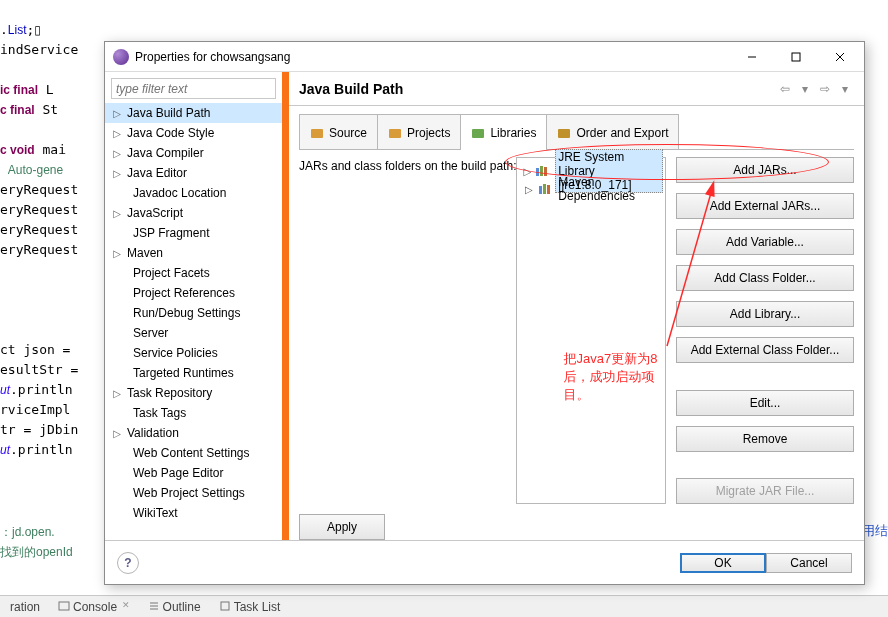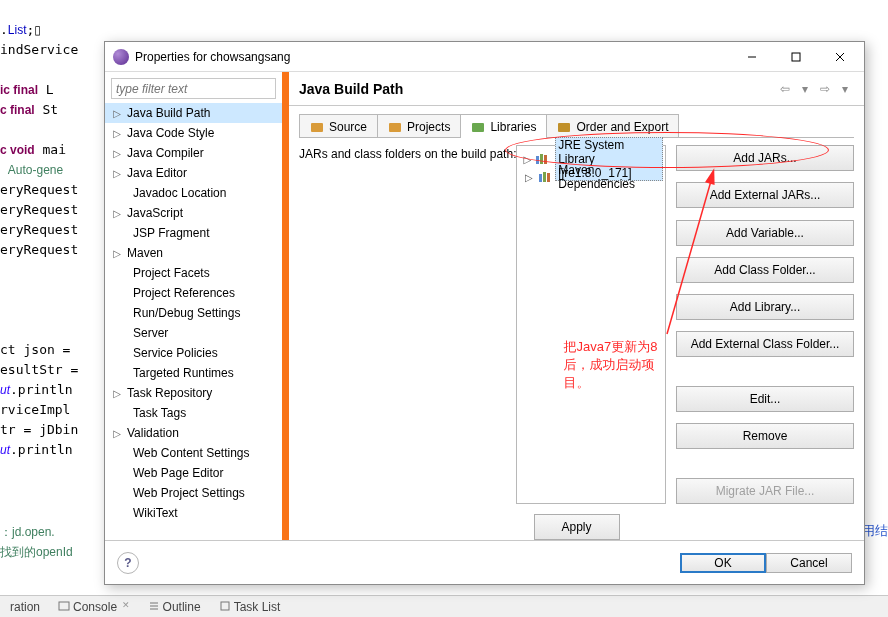--- a/index.html
+++ b/index.html
@@ -35,21 +35,21 @@
 .nav-item.sel { background: #cde8ff; }
 
 
 .right { flex: 1; display: flex; flex-direction: column; padding: 0; }
 .page-hdr { height: 34px; display: flex; align-items: center; padding: 0 10px; border-bottom: 1px solid #c8c8c8; }
 .page-hdr h1 { font-size: 14px; font-weight: bold; flex: 1; }
 .page-hdr .navicons { display: flex; gap: 2px; }
 .page-hdr .navicons span { width: 18px; height: 16px; display: flex; align-items: center; justify-content: center; color: #888; font-size: 12px; }
 
 .tabs { display: flex; padding: 8px 10px 0 10px; gap: 0; }
-.tab { display: flex; align-items: center; height: 24px; padding: 0 10px; border: 1px solid #b8b8b8; border-bottom: none; background: #f5f5f5; margin-right: -1px; position: relative; }
+.tab { display: flex; align-items: center; height: 36px; padding: 0 10px; border: 1px solid #b8b8b8; border-bottom: none; background: #f5f5f5; margin-right: -1px; position: relative; }
 .tab.active { background: #fff; z-index: 2; }
 .tab .tico { width: 14px; height: 12px; margin-right: 5px; }
 .tabline { height: 1px; background: #b8b8b8; margin: 0 10px; position: relative; top: -1px; }
 
 .content { flex: 1; display: flex; padding: 6px 10px 6px 10px; gap: 10px; position: relative; }
 .left-c { flex: 1; display: flex; flex-direction: row; }
 .left-c .tree-lbl { margin: 2px 0 4px 0; }
 .tree { flex: 1; border: 1px solid #b8b8b8; background: #fff; padding: 4px 2px; position: relative; }
 .tnode { height: 18px; display: flex; align-items: center; padding-left: 4px; }
 .tnode .exp { width: 12px; font-size: 10px; color: #555; text-align: center; }
@@ -59,21 +59,21 @@
 
 .anno-ellipse { position: absolute; border: 1.5px solid #ff2a2a; border-radius: 50%; pointer-events: none; }
 .anno-text { position: absolute; color: #ff2a2a; font-size: 13px; font-family: "Microsoft YaHei", sans-serif; }
 .arrow-head { position: absolute; width: 0; height: 0; border-left: 5px solid transparent; border-right: 5px solid transparent; border-bottom: 16px solid #ff2a2a; }
 
 
 .btns { width: 178px; display: flex; flex-direction: column; gap: 6px; justify-content: space-between; }
 .btns .grp-gap { height: 6px; }
 .btn { height: 26px; border: 1px solid #adadad; background: linear-gradient(#f8f8f8,#e6e6e6); display: flex; align-items: center; justify-content: center; cursor: default; }
 .btn.dis { color: #a0a0a0; }
-.apply-row { display: flex; justify-content: center; padding: 4px 10px 0 10px; }
+.apply-row { display: flex; justify-content: flex-start; padding: 4px 10px 0 10px; }
 
 
 .footer { height: 44px; display: flex; align-items: center; padding: 0 12px; border-top: 1px solid #c8c8c8; }
 .help-ico { width: 22px; height: 22px; border: 1px solid #b5b5b5; border-radius: 50%; display: flex; align-items: center; justify-content: center; color: #5a5a8a; font-weight: bold; }
 .footer .spacer { flex: 1; }
 .footer .fbtn { width: 86px; height: 20px; border: 1px solid #adadad; background: linear-gradient(#f8f8f8,#e6e6e6); display: flex; align-items: center; justify-content: center; margin-left: 0; }
 .footer .fbtn.primary { border: 2px solid #2a7ac7; }
 
 
 .viewsbar { position: absolute; left: 0; bottom: 0; height: 22px; width: 100%; background: #f0f0f0; border-top: 1px solid #c8c8c8; display: flex; align-items: center; gap: 6px; padding-left: 4px; z-index: 1; }

